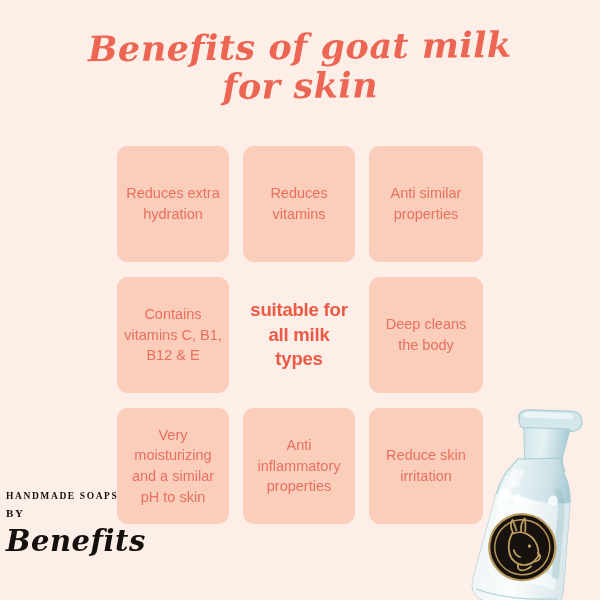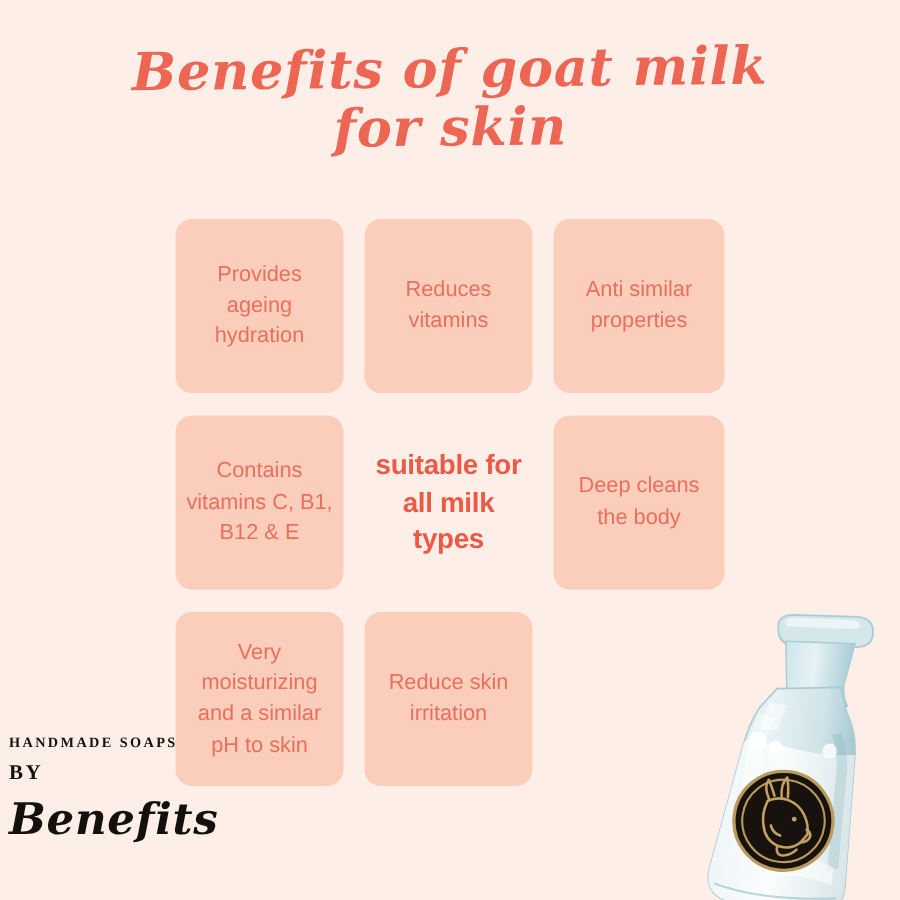--- a/index.html
+++ b/index.html
@@ -94,21 +94,21 @@
   .brand-top {
     font-family: "Liberation Serif", serif;
     font-size: 9.5px;
     font-weight: 700;
     letter-spacing: 1.6px;
     line-height: 1.6;
     display: block;
   }
   .brand-by {
     font-family: "Liberation Serif", serif;
-    font-size: 14px;
+    font-size: 11px;
     font-weight: 700;
     letter-spacing: 1.6px;
     line-height: 1.7;
     display: block;
   }
   .brand-name {
     display: block;
     margin-top: 3px;
     font-family: "DejaVu Serif", serif;
     font-style: italic;
@@ -133,27 +133,28 @@
 <body>
 
 <div id="canvas">
 
   <div class="title-block">
     <span class="title-line l1">Benefits of goat milk</span>
     <span class="title-line l2">for skin</span>
   </div>
 
   <div class="grid">
-    <div class="cell">Provides ageing hydration</div>
+    <div class="cell">Reduces extra hydration</div>
     <div class="cell">Reduces vitamins</div>
     <div class="cell">Anti similar properties</div>
     <div class="cell">Contains vitamins C, B1, B12 &amp; E</div>
     <div class="cell center-highlight">suitable for all milk types</div>
     <div class="cell">Deep cleans the body</div>
     <div class="cell">Very moisturizing and a similar pH to skin</div>
+    <div class="cell">Anti inflammatory properties</div>
     <div class="cell">Reduce skin irritation</div>
   </div>
 
   <div class="brand">
     <span class="brand-top">HANDMADE SOAPS</span>
     <span class="brand-by">BY</span>
     <span class="brand-name">Benefits</span>
   </div>
 
   <div class="bottle-wrap">

